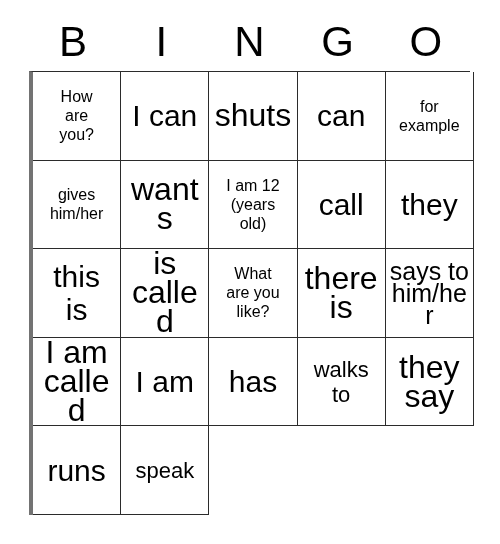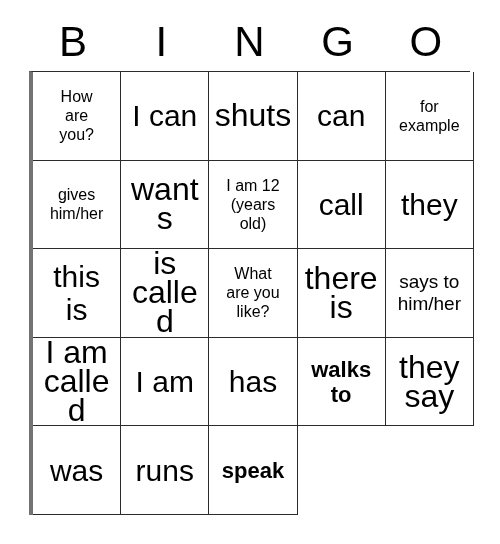--- a/index.html
+++ b/index.html
@@ -63,22 +63,22 @@
     text-align: center;
     padding: 0 2px;
     box-sizing: border-box;
     color: #000000;
     word-wrap: break-word;
     white-space: pre-line;
   }
   
   .fs-xl .cell-text { font-size: 30px; line-height: 33px; }
   .fs-lg .cell-text { font-size: 32px; line-height: 29px; }
-  .fs-md .cell-text { font-size: 22px; line-height: 25px; font-weight: bold; }
-  .fs-sm .cell-text { font-size: 19px; line-height: 22px; }
+  .fs-md .cell-text { font-size: 22px; line-height: 25px; }
+  .fs-sm .cell-text { font-size: 25px; line-height: 22px; }
   .fs-xs .cell-text { font-size: 16px; line-height: 19px; }
 </style>
 </head>
 <body>
 
 <div id="card">
 
   <div id="header-row">
     <div class="header-letter">B</div>
     <div class="header-letter">I</div>
@@ -171,23 +171,20 @@
 to</span>
         </div>
       <div class="cell fs-lg">
           <span class="cell-text">they
 say</span>
         </div>
     </div>
 
     <div class="grid-row">
       <div class="cell fs-xl">
-          <span class="cell-text">was</span>
-        </div>
-      <div class="cell fs-xl">
           <span class="cell-text">runs</span>
         </div>
       <div class="cell fs-md">
           <span class="cell-text">speak</span>
         </div>
     </div>
 
   </div>
 </div>
 

